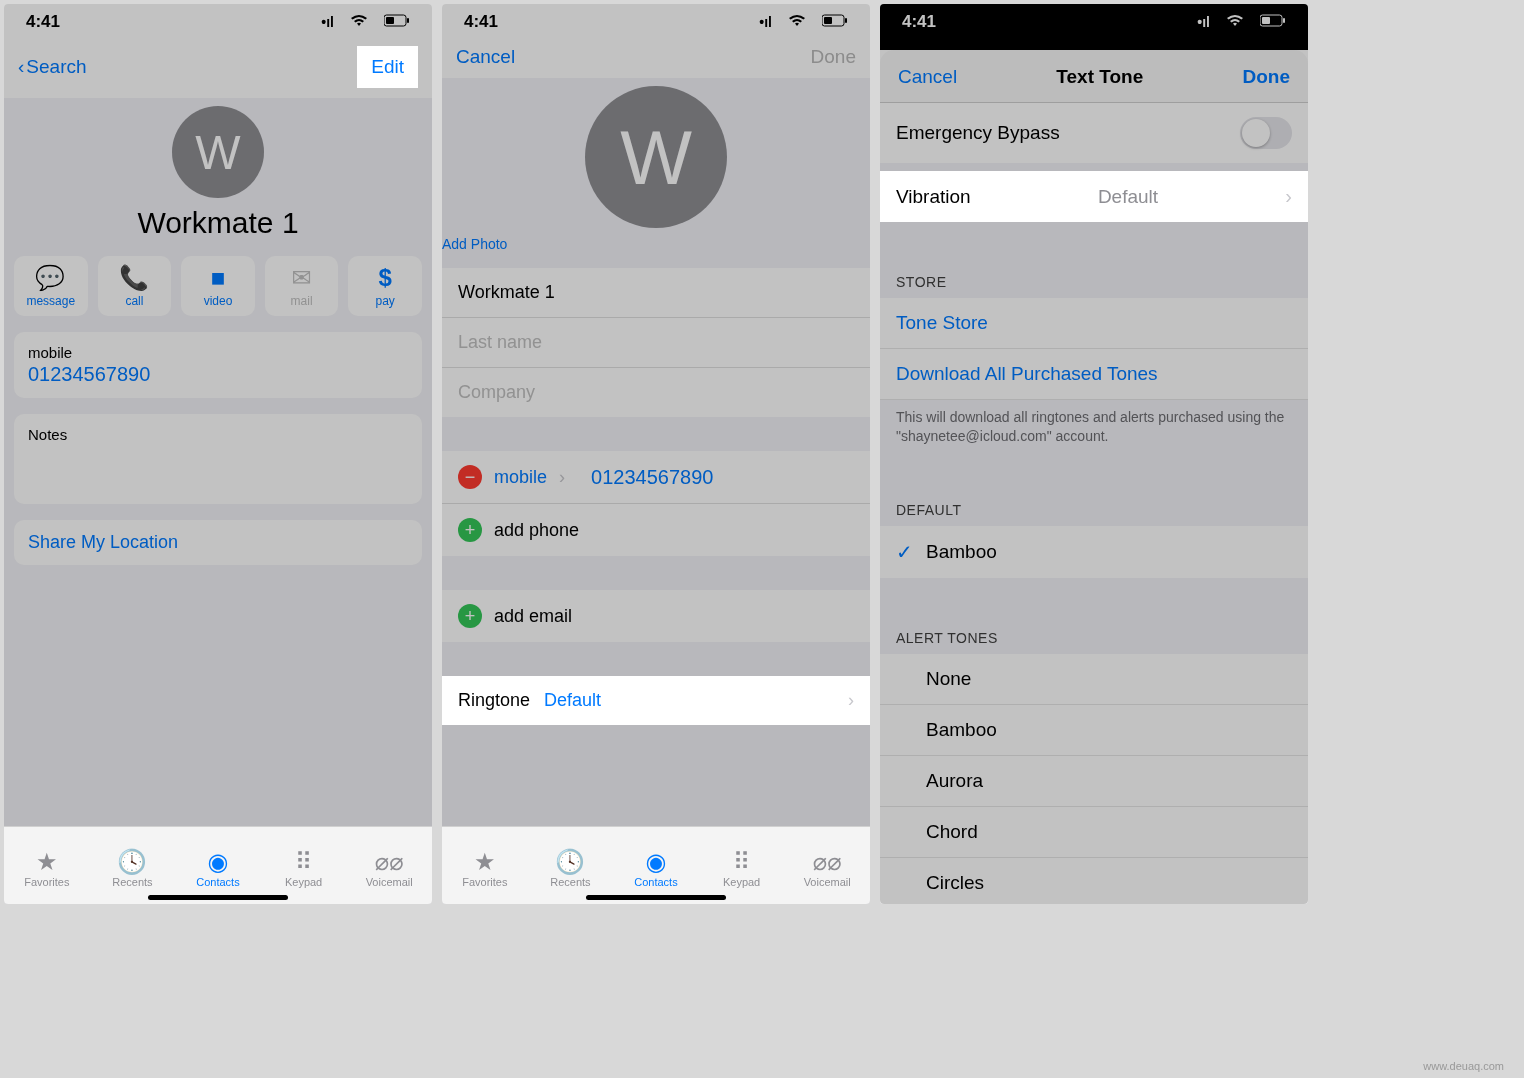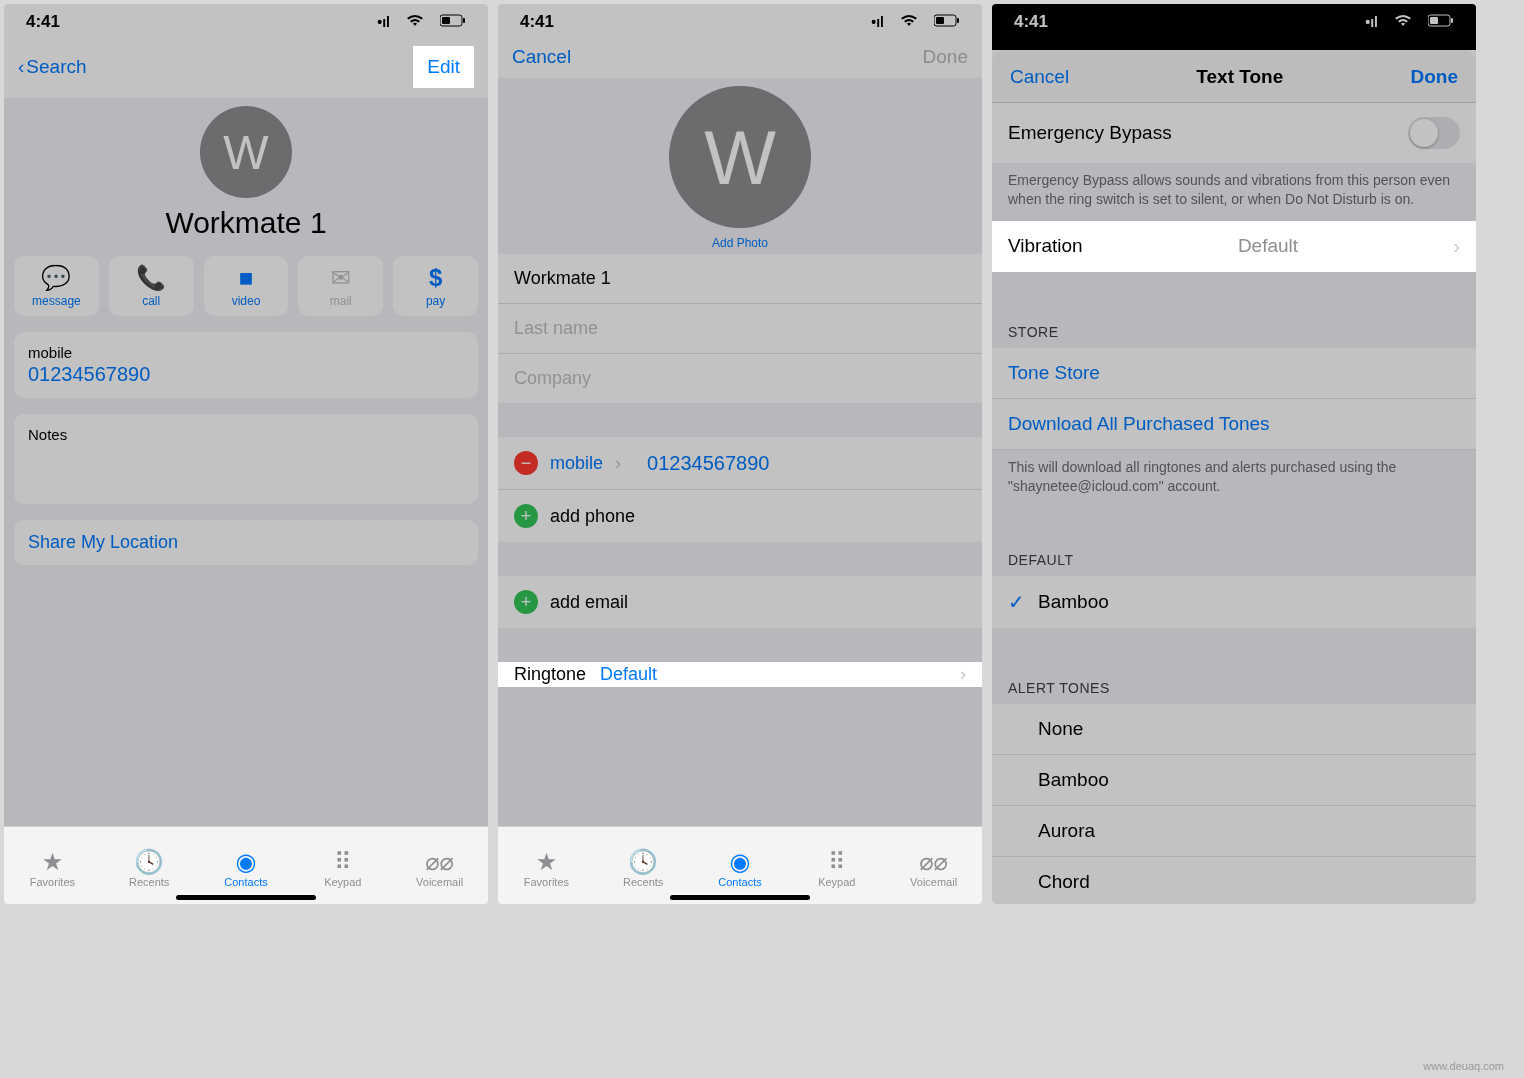--- a/index.html
+++ b/index.html
@@ -6,21 +6,21 @@
   body {
     font-family: -apple-system, "Helvetica Neue", Helvetica, Arial, sans-serif;
     background: #d8d8d8;
     display: flex;
     gap: 10px;
     padding: 4px;
     width: 1524px;
     height: 1078px;
   }
   .phone {
-    width: 484px;
+    width: 428px;
     height: 900px;
     background: #fff;
     position: relative;
     border-radius: 4px;
     overflow: hidden;
     display: flex;
     flex-direction: column;
   }
   .dim::before {
     content: "";
@@ -91,29 +91,29 @@
   }
   .tab { flex:1; display:flex; flex-direction:column; align-items:center; justify-content:center; gap:2px;
     font-size:11px; color:#8e8e93; padding-top:4px;}
   .tab.active { color:#007aff; }
   .tab .ticon { font-size:24px; height:26px; }
   .home-ind { position:absolute; bottom:4px; left:50%; transform:translateX(-50%);
     width:140px; height:5px; background:#000; border-radius:3px; z-index:80;}
 
   
   .body2 { background:#f2f2f7; flex:1; overflow:hidden;}
-  .addphoto { text-align:center; color:#007aff; font-size:12px; margin-bottom:4px;}
+  .addphoto { text-align:left; color:#007aff; font-size:14px; margin-bottom:16px;}
   .edit-group { background:#fff; margin-bottom:34px;}
   .edit-cell { padding:14px 16px; font-size:18px; border-bottom:1px solid #e0e0e0; display:flex; align-items:center; gap:12px;}
   .edit-cell:last-child{border-bottom:none;}
   .edit-cell .placeholder{color:#c0c0c0;}
   .round-btn { width:24px;height:24px;border-radius:50%;color:#fff;display:flex;align-items:center;justify-content:center;font-size:18px;line-height:1;}
   .round-btn.red { background:#ff3b30;}
   .round-btn.green { background:#34c759;}
-  .ringtone-row { display:flex;align-items:center;gap:14px;padding:2px 16px;font-size:18px;}
+  .ringtone-row { display:flex;align-items:center;gap:14px;padding:14px 16px;font-size:18px;}
   .ringtone-row .chev{margin-left:auto;color:#c7c7cc;}
 
   
   .body3 { flex:1; overflow:hidden; background:#f2f2f7;}
   .s3-nav { background:#f8f8f8; padding:16px 18px 14px; display:flex;justify-content:space-between;align-items:center; border-bottom:1px solid #d0d0d0;}
   .s3-row { background:#fff; padding:14px 16px; font-size:19px; display:flex; align-items:center;}
   .s3-header { padding:20px 16px 8px; font-size:14px; color:#404040; text-transform:uppercase; letter-spacing:0.5px;margin-top:32px;}
   .s3-footer { padding:8px 16px 4px; font-size:14px; color:#6d6d72; line-height:1.35;}
   .s3-link { color:#007aff;}
   .toggle { width:52px;height:32px;background:#e5e5ea;border-radius:16px;position:relative;margin-left:auto;}
@@ -328,21 +328,20 @@
   <div class="s3-nav" style="border-radius:14px 14px 0 0;">
     <span style="color:#007aff;font-size:19px;">Cancel</span>
     <span class="title" style="font-weight:600;font-size:19px;">Text Tone</span>
     <span style="color:#007aff;font-size:19px;font-weight:600;">Done</span>
   </div>
   <div class="body3">
     <div class="s3-row">
       <span>Emergency Bypass</span>
       <span class="toggle"></span>
     </div>
-    <div class="s3-footer">Emergency Bypass allows sounds and vibrations from this person even when the ring switch is set to silent, or when Do Not Disturb is on.</div>
 
     <div class="s3-row hl" style="margin-top:8px;">
       <span>Vibration</span>
       <span style="margin-left:auto;color:#8e8e93;">Default</span>
       <span class="chev-r">›</span>
     </div>
 
     <div class="s3-header">STORE</div>
     <div class="tone-list">
       <div class="s3-row s3-link">Tone Store</div>

